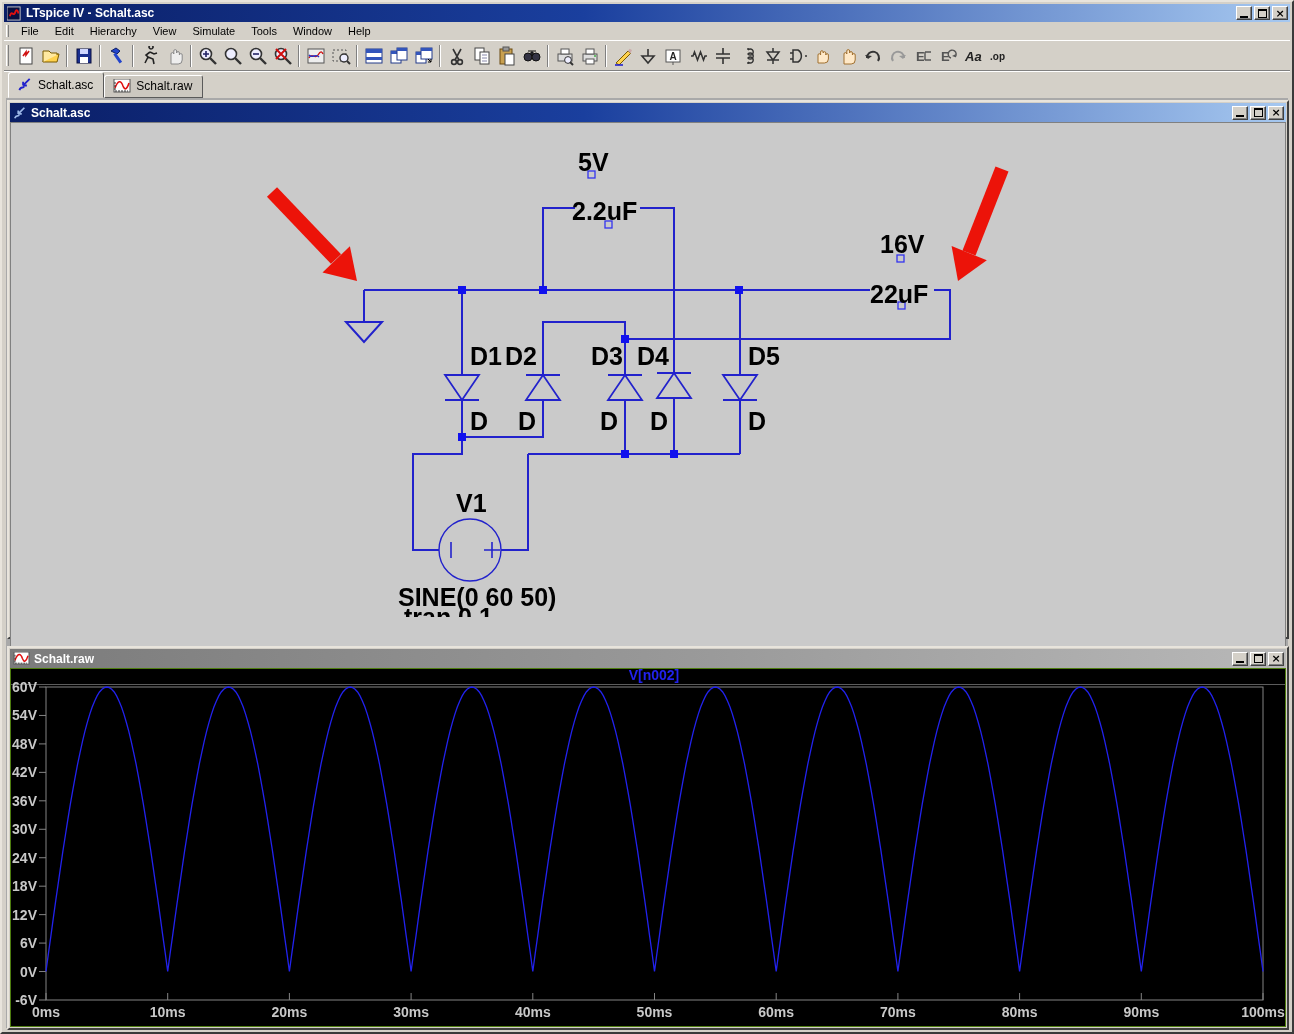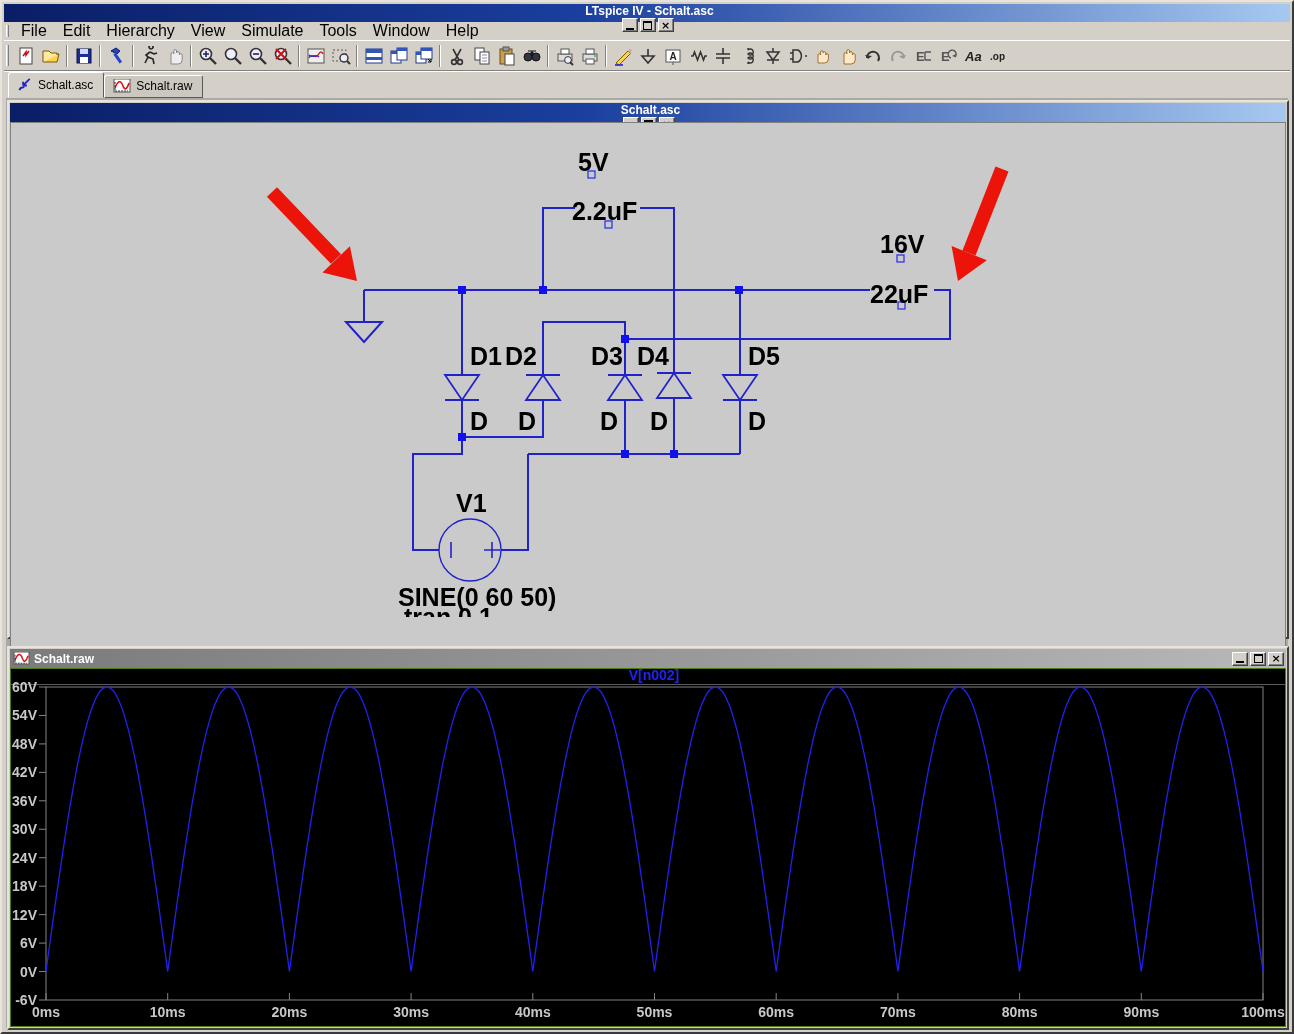--- a/index.html
+++ b/index.html
@@ -3,31 +3,31 @@
 <meta charset="utf-8">
 <style>
   * { margin:0; padding:0; box-sizing:border-box; }
   html,body { width:1294px; height:1034px; overflow:hidden; }
   body { font-family:"Liberation Sans", sans-serif; background:#d4d0c8; }
 
   .app { position:absolute; inset:0; border:2px solid; border-color:#e8e4dc #3a3a3a #3a3a3a #e8e4dc; background:#d4d0c8; padding:2px; }
 
   
   .titlebar { height:18px; display:flex; align-items:center; padding:0 2px 0 3px; color:#fff; font-size:12px; font-weight:bold; }
-  .titlebar.active   { background:linear-gradient(90deg,#0a1e66 0%,#1a3f9e 45%,#a6c8f0 100%);flex-direction:column; }
+  .titlebar.active   { background:linear-gradient(90deg,#0a1e66 0%,#1a3f9e 45%,#a6c8f0 100%); }
   .titlebar.inactive { background:linear-gradient(90deg,#7b7b7b 0%,#9a9a9a 55%,#b8b8b8 100%); }
   .titlebar .t-title { flex:1; margin-left:4px; white-space:nowrap; }
   .winbtns { display:flex; gap:2px; }
   .winbtn { width:16px; height:14px; background:#d4d0c8; border:1px solid; border-color:#fff #404040 #404040 #fff; box-shadow:inset -1px -1px 0 #808080; display:flex; align-items:center; justify-content:center; }
   .g-min { width:8px; height:9px; border-bottom:2px solid #000; }
   .g-max { width:9px; height:9px; border:1px solid #000; border-top:2px solid #000; }
   .g-close { font:bold 11px "DejaVu Sans",sans-serif; color:#000; line-height:9px; }
 
   
-  .menubar { height:19px; display:flex; align-items:center; font-size:16px; color:#000; border-bottom:1px solid #fff; }
+  .menubar { height:19px; display:flex; align-items:center; font-size:11px; color:#000; border-bottom:1px solid #fff; }
   .grip { width:3px; height:70%; border-left:1px solid #fff; border-right:1px solid #808080; margin:0 4px 0 2px; }
   .menu-item { padding:2px 8px; }
   .menu-item::first-letter { text-decoration:underline; }
 
   .toolbar { height:30px; display:flex; align-items:center; border-bottom:1px solid #808080; box-shadow:0 1px 0 #fff; }
   .tb-btn { width:25px; height:25px; display:flex; align-items:center; justify-content:center; border:1px solid transparent; }
   .tb-sep { width:2px; height:22px; border-left:1px solid #808080; border-right:1px solid #fff; margin:0 3px; }
 
   .tabbar { height:27px; display:flex; align-items:flex-end; padding-left:4px; }
   .tab { display:flex; align-items:center; gap:5px; font-size:12px; padding:3px 10px 4px 8px; background:#d4d0c8;

